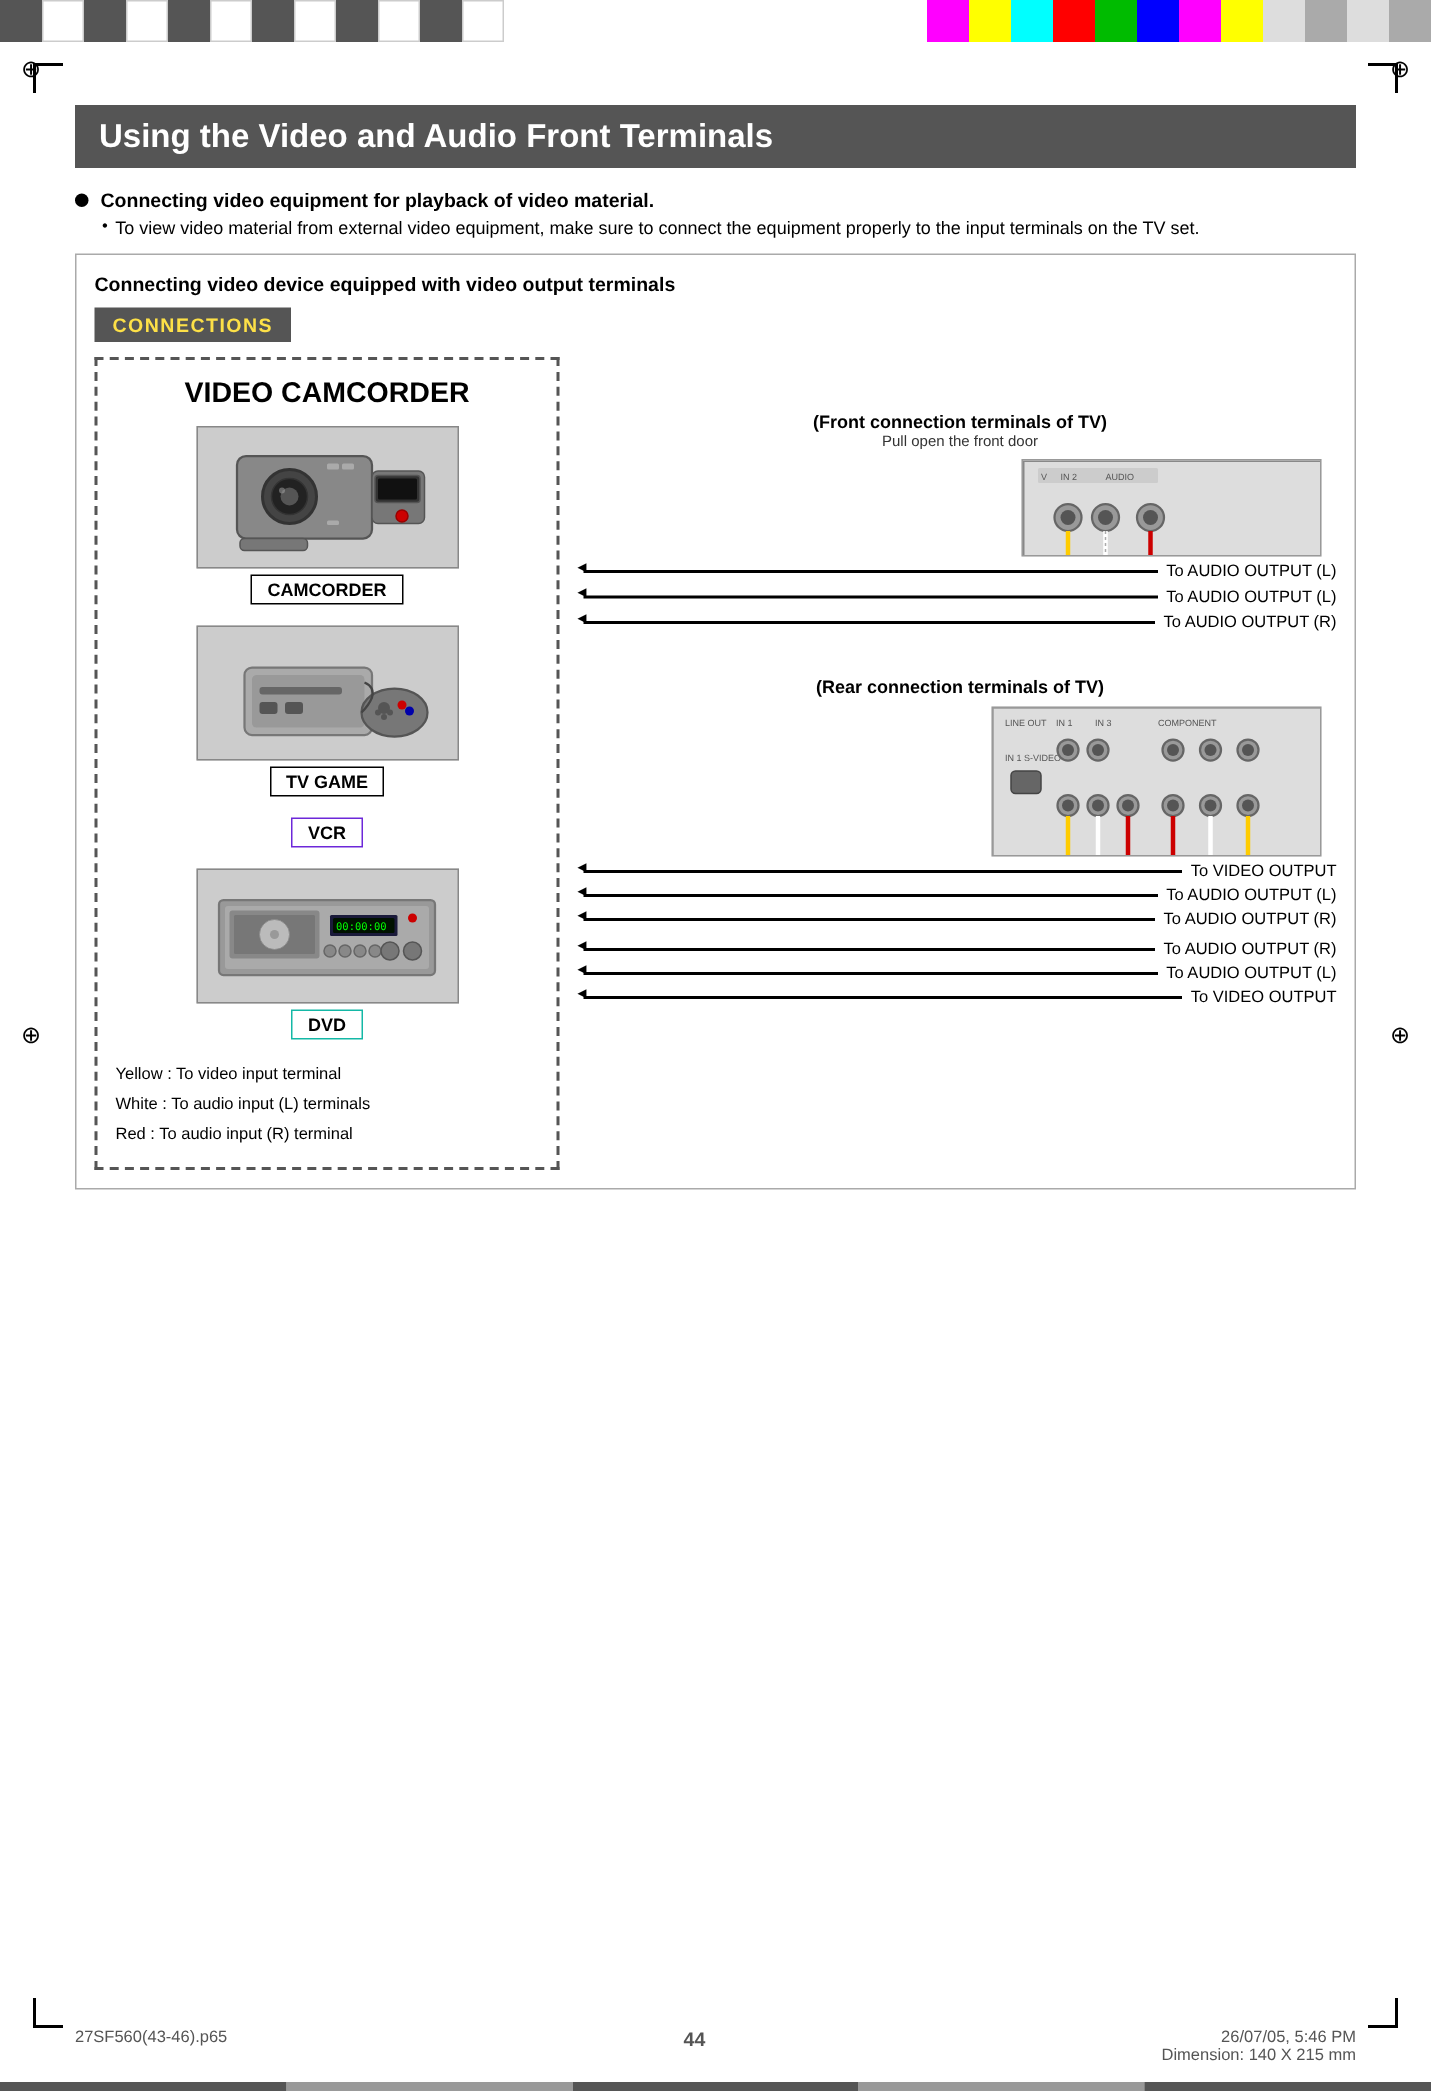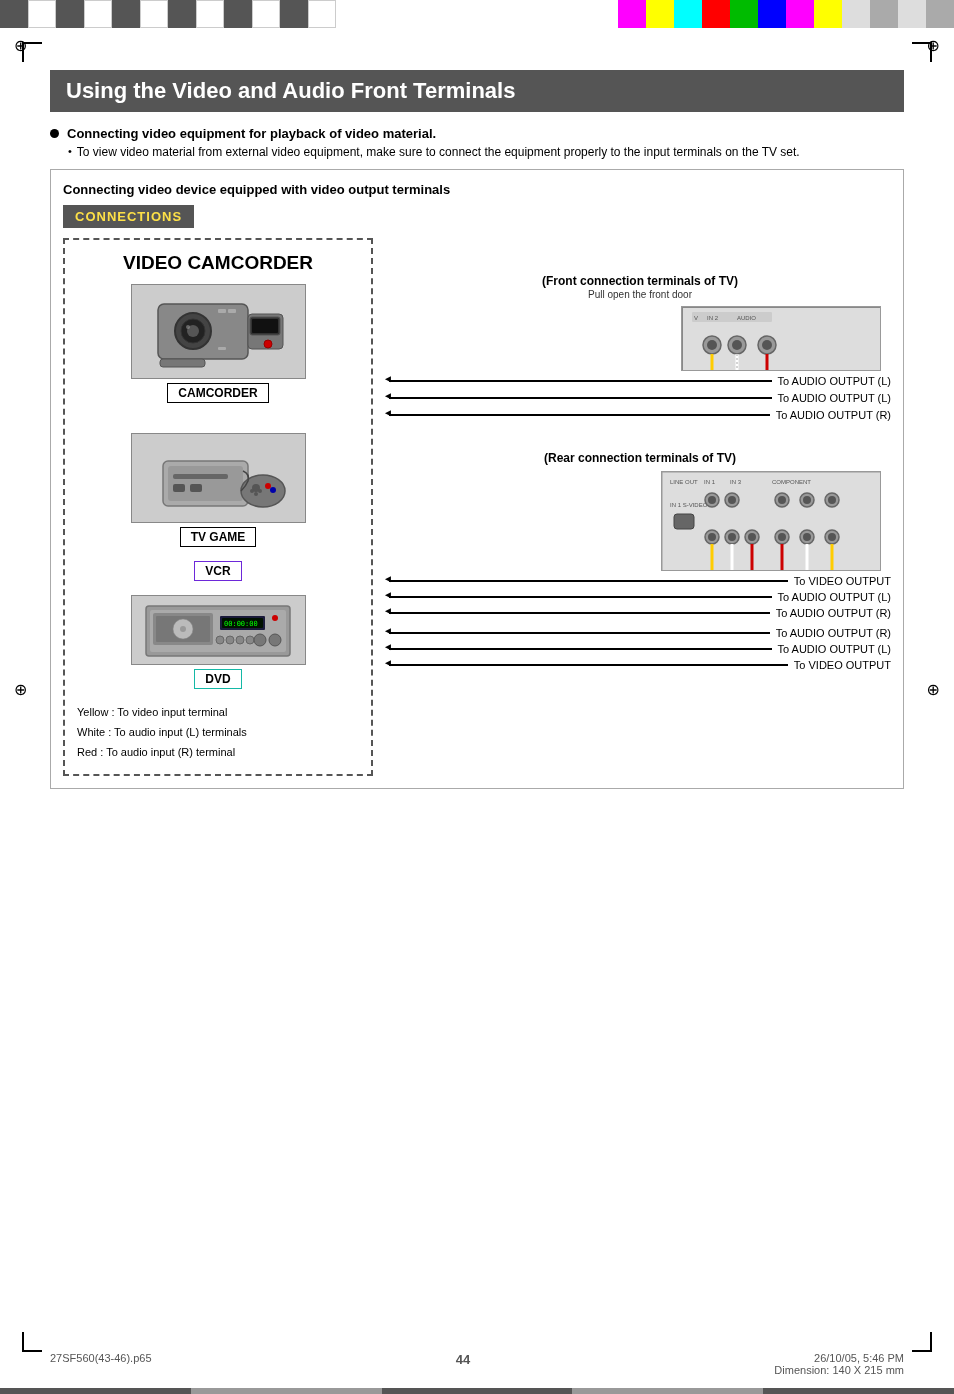--- a/index.html
+++ b/index.html
@@ -112,21 +112,21 @@
               <rect x="80" y="20" width="8" height="4" rx="1" fill="#aaa"></rect>
               <rect x="90" y="20" width="8" height="4" rx="1" fill="#aaa"></rect>
               <rect x="80" y="58" width="8" height="3" rx="1" fill="#aaa"></rect>
 
               <rect x="112" y="28" width="30" height="18" rx="2" fill="#333" stroke="#555" stroke-width="1"></rect>
               <rect x="114" y="30" width="26" height="14" rx="1" fill="#111"></rect>
 
               <circle cx="130" cy="55" r="4" fill="#cc0000" stroke="#900" stroke-width="1"></circle>
             </svg>
           </div>
-          <div style="border:1px solid #000;padding:2px 10px;font-size:12px;font-weight:bold;display:inline-block;margin-bottom:24px;">CAMCORDER</div>
+          <div style="border:1px solid #000;padding:2px 10px;font-size:12px;font-weight:bold;display:inline-block;margin-bottom:8px;">CAMCORDER</div>
         </div>
 
         <div style="display:flex;flex-direction:column;align-items:center;margin-bottom:6px;">
           <div style="width:175px;height:90px;background:#ccc;border:1px solid #888;display:flex;align-items:center;justify-content:center;margin-bottom:4px;overflow:hidden;">
             <svg width="160" height="85" viewBox="0 0 160 85">
 
               <rect x="25" y="25" width="85" height="45" rx="5" fill="#aaa" stroke="#777" stroke-width="1.5"></rect>
               <rect x="30" y="30" width="75" height="35" rx="3" fill="#999"></rect>
 
               <rect x="35" y="38" width="55" height="5" rx="2" fill="#666"></rect>
@@ -146,21 +146,21 @@
             </svg>
           </div>
           <div style="border:1px solid #000;padding:2px 10px;font-size:12px;font-weight:bold;display:inline-block;margin-bottom:8px;">TV GAME</div>
         </div>
 
         <div style="display:flex;flex-direction:column;align-items:center;margin-bottom:6px;">
           <div style="border:1px solid #6d28d9;padding:2px 10px;font-size:12px;font-weight:bold;display:inline-block;margin-bottom:8px;">VCR</div>
         </div>
 
         <div style="display:flex;flex-direction:column;align-items:center;margin-bottom:8px;">
-          <div style="width:175px;height:70px;background:#ccc;border:1px solid #888;display:flex;align-items:center;justify-content:center;margin-bottom:4px;overflow:hidden;text-decoration:underline;">
+          <div style="width:175px;height:90px;background:#ccc;border:1px solid #888;display:flex;align-items:center;justify-content:center;margin-bottom:4px;overflow:hidden;text-decoration:underline;">
             <svg width="160" height="65" viewBox="0 0 160 65">
 
               <rect x="8" y="8" width="144" height="50" rx="3" fill="#999" stroke="#777" stroke-width="1.5"></rect>
               <rect x="12" y="12" width="136" height="42" rx="2" fill="#aaa"></rect>
 
               <rect x="15" y="15" width="60" height="32" rx="2" fill="#888"></rect>
               <rect x="18" y="18" width="54" height="26" rx="1" fill="#777"></rect>
 
               <circle cx="45" cy="31" r="10" fill="#bbb" stroke="#888" stroke-width="0.5"></circle>
               <circle cx="45" cy="31" r="3" fill="#999"></circle>
@@ -339,21 +339,21 @@
       </div>
     </div>
   </div>
 
 </div>
 
 <div style="position:absolute;bottom:18px;left:50px;right:50px;display:flex;justify-content:space-between;font-size:11px;color:#555;">
   <span>27SF560(43-46).p65</span>
   <span style="font-weight:bold;font-size:13px;">44</span>
   <span style="text-align:right;">
-    <span>26/10/05, 5:46 PM</span><br>
+    <span>26/07/05, 5:46 PM</span><br>
     <span>Dimension: 140 X 215 mm</span>
   </span>
 </div>
 
 <div style="position:absolute;bottom:0;left:0;right:0;height:6px;background:#ccc;display:flex;">
   <div style="flex:1;background:#555"></div>
   <div style="flex:1;background:#999"></div>
   <div style="flex:1;background:#555"></div>
   <div style="flex:1;background:#999"></div>
   <div style="flex:1;background:#555"></div>

